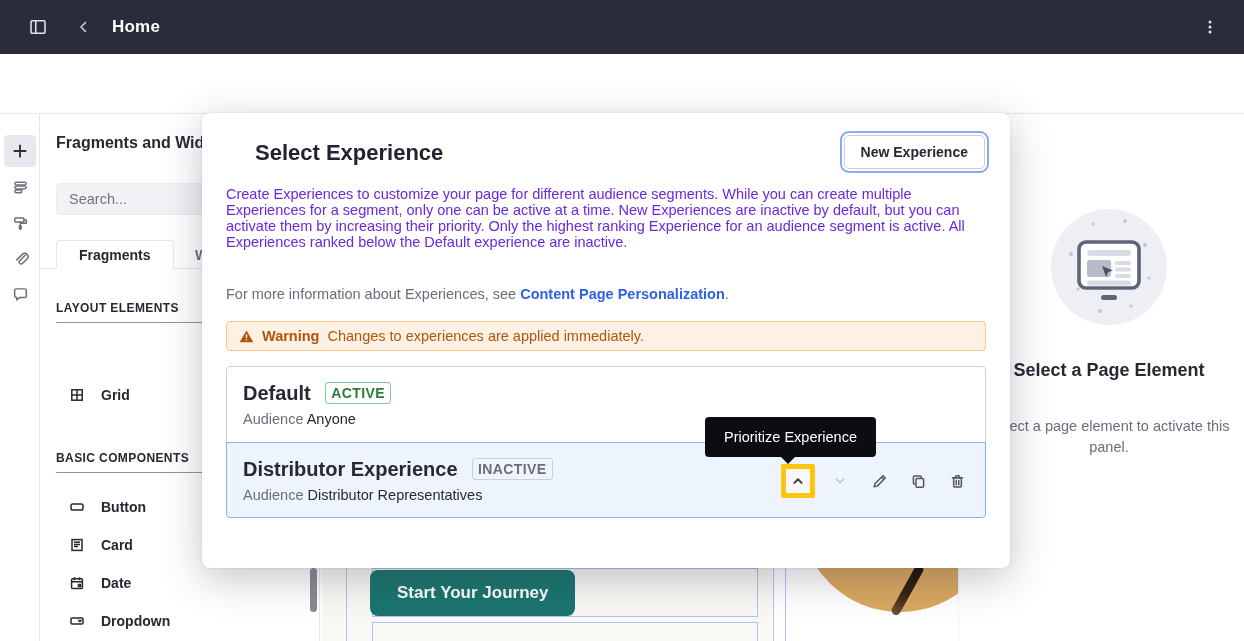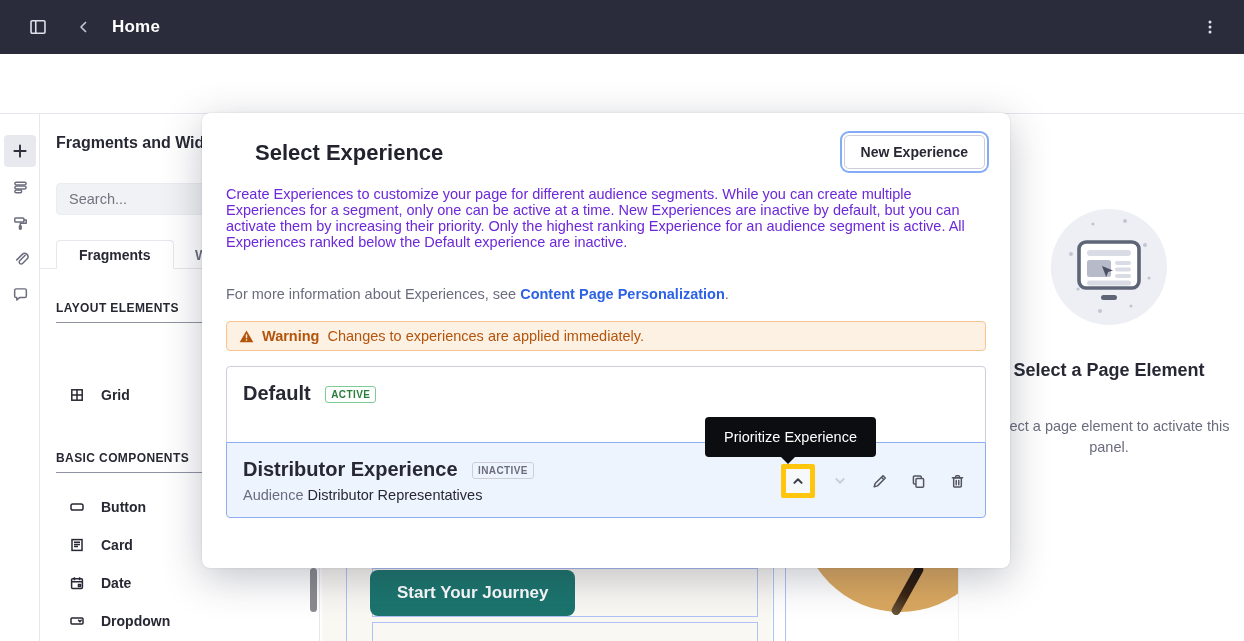--- a/index.html
+++ b/index.html
@@ -10,21 +10,21 @@
   .topbar .toggle { margin-left:22px; width:32px; height:32px; display:flex; align-items:center; justify-content:center; cursor:pointer; }
   .topbar .back { margin-left:16px; width:28px; height:28px; display:flex; align-items:center; justify-content:center; cursor:pointer; }
   .topbar .title { margin-left:14px; color:#fff; font-size:17px; font-weight:bold; letter-spacing:.2px; }
   .topbar .kebab { position:absolute; right:18px; top:11px; width:32px; height:32px; display:flex; align-items:center; justify-content:center; cursor:pointer; }
 
   
   .toolbar { position:absolute; left:0; top:54px; width:1244px; height:60px; background:#fff; border-bottom:1px solid #e7e7ed; }
   .btn { display:flex; align-items:center; justify-content:center; background:#fff; border:1px solid #cdced9; border-radius:4px; cursor:pointer; }
   .exp-btn { position:absolute; left:16px; top:69px; height:34px; padding:0 10px; gap:8px; }
   .exp-btn .lbl { font-size:14px; font-weight:bold; color:#272833; }
-  .badge { font-size:10px; font-weight:bold; letter-spacing:.4px; border:1px solid #cdced9; color:#6b6c7e; border-radius:3px; padding:2px 5px; background:#fff; }
+  .badge { font-size:14px; font-weight:bold; letter-spacing:.4px; border:1px solid #cdced9; color:#6b6c7e; border-radius:3px; padding:2px 5px; background:#fff; }
   .flag-btn { position:absolute; left:194px; top:70px; width:36px; height:33px; }
   .flag { width:21px; height:14px; position:relative; display:block; overflow:hidden; border-radius:1px; background:repeating-linear-gradient(180deg,#b22234 0 2px,#fff 2px 4px); }
   .flag .canton { position:absolute; left:0; top:0; width:9px; height:8px; background:#3c3b6e; }
   .devgroup { position:absolute; left:374px; top:69px; height:36px; display:flex; border:1px solid #cdced9; border-radius:4px; overflow:hidden; }
   .devgroup .cell { width:31px; height:34px; display:flex; align-items:center; justify-content:center; border-right:1px solid #cdced9; background:#fff; cursor:pointer; position:relative; }
   .devgroup .cell:last-child { border-right:none; }
   .devgroup .cell.active { background:#eceef2; }
   .active-dot { position:absolute; top:3px; left:50%; margin-left:-1.5px; width:3px; height:3px; border-radius:50%; background:#6b6c7e; }
   .histgroup { position:absolute; left:679px; top:70px; display:flex; border:1px solid #e7e7ed; border-radius:4px; overflow:hidden; }
   .histgroup .cell { width:33px; height:32px; display:flex; align-items:center; justify-content:center; background:#fff; border-right:1px solid #e7e7ed; }
@@ -334,20 +334,21 @@
         <rect x="7.25" y="10.9" width="1.5" height="1.5" rx="0.4" fill="#fdf1e4"></rect>
       </svg>
     <b>Warning</b>
     <span>Changes to experiences are applied immediately.</span>
   </div>
 
   <div class="exp-list">
     <div class="exp-row first">
       <span class="exp-name">Default</span>
       <span class="badge green">ACTIVE</span>
+      <div class="exp-aud"><span>Audience</span> <b>Anyone</b></div>
     </div>
     <div class="exp-row hl">
       <span class="exp-name">Distributor Experience</span>
       <span class="badge">INACTIVE</span>
       <div class="exp-aud"><span>Audience</span> <b>Distributor Representatives</b></div>
       <div class="actions">
         <button class="act up">
           <svg width="16" height="16" viewBox="0 0 16 16" fill="none" stroke="#3c3e49" stroke-width="2" stroke-linecap="round" stroke-linejoin="round">
               <path d="M4.4 9.9 8 6.3l3.6 3.6"></path>
             </svg>

